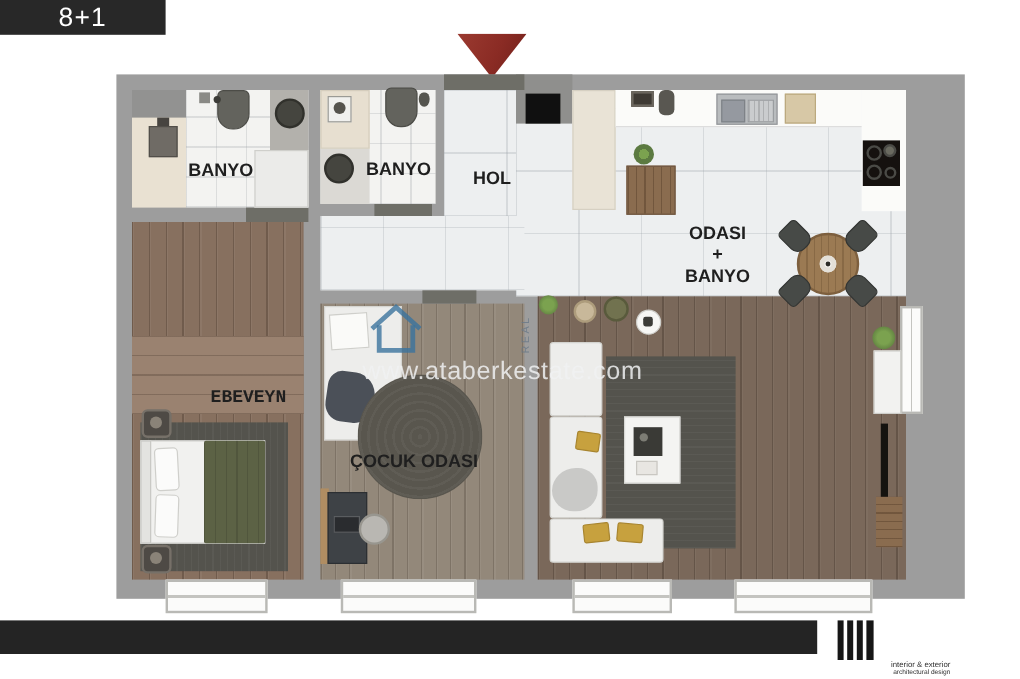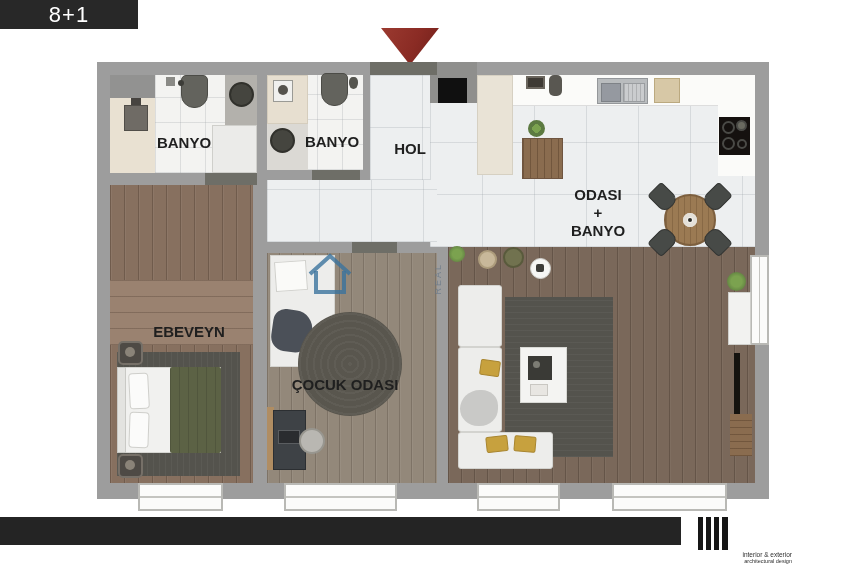--- a/index.html
+++ b/index.html
@@ -8,21 +8,21 @@
   .abs{position:absolute;}
 
   
   .badge{left:0;top:12;width:138px;height:29px;background:#282828;color:#fff;
          font-size:22px;line-height:29px;text-align:center;letter-spacing:1px;}
   .arrow{left:381px;top:28px;width:58px;height:37px;
          background:linear-gradient(115deg,#9b3a30 0%,#8a2b24 55%,#6f1f1a 100%);
          clip-path:polygon(0 0,100% 0,50% 100%);}
 
   
-  .plan{left:97px;top:62px;width:672px;height:437px;background:#9d9d9d;}
+  .plan{left:97px;top:62px;width:672px;height:437px;background:#9d9d9d;padding-left:35px;}
 
   
   .f-utility{left:13px;top:13px;width:45px;height:98px;background:#e9e1d2;}
   .f-utilcounter{left:13px;top:13px;width:45px;height:23px;background:#929291;}
   .f-banyo1{left:58px;top:13px;width:102px;height:98px;background:#f3f3f1;
     background-image:repeating-linear-gradient(0deg,rgba(150,155,160,.25) 0 1px,transparent 1px 25px),
                      repeating-linear-gradient(90deg,rgba(150,155,160,.25) 0 1px,transparent 1px 25px);}
   .f-banyo2{left:170px;top:13px;width:96px;height:95px;background:#f3f3f1;
     background-image:repeating-linear-gradient(0deg,rgba(150,155,160,.25) 0 1px,transparent 1px 25px),
                      repeating-linear-gradient(90deg,rgba(150,155,160,.25) 0 1px,transparent 1px 25px);}
@@ -154,21 +154,21 @@
   .laptop{left:181px;top:368px;width:22px;height:14px;background:#2a2c2f;border:1px solid #5a5d60;box-sizing:border-box;}
   .chairC{left:202px;top:366px;width:26px;height:26px;background:#b9b7b2;border:2px solid #98968f;border-radius:50%;box-sizing:border-box;}
   .shelfC{left:170px;top:345px;width:7px;height:63px;background:#b08d62;}
 
   
   .rlabel{color:#1f1f1f;font-weight:bold;font-size:15px;text-align:center;line-height:17px;}
   .lb1{left:42px;top:72px;width:90px;}
   .lb2{left:190px;top:71px;width:90px;}
   .lhol{left:268px;top:78px;width:90px;}
   .lsalon{left:451px;top:124px;width:100px;line-height:18px;}
-  .lebev{left:22px;top:258px;width:140px;line-height:24px;}
+  .lebev{left:40px;top:258px;width:140px;line-height:24px;font-family:Liberation Mono, monospace;}
   .lcocuk{left:173px;top:314px;width:150px;}
 
   
   .wm{left:300px;top:246px;width:290px;height:86px;}
   .wm-house{left:6px;top:4px;width:48px;height:48px;}
   .wm-brand{left:14px;top:14px;font-weight:bold;font-size:30px;letter-spacing:0px;color:rgba(59,115,158,.8);}
   .wm-real{left:133px;top:17px;font-size:9px;letter-spacing:2px;color:rgba(105,120,135,.8);
            writing-mode:vertical-rl;transform:rotate(180deg);}
   .wm-brand2{left:146px;top:14px;font-weight:bold;font-size:30px;color:rgba(243,244,245,.78);}
   .wm-url{left:2px;top:52px;font-size:21px;letter-spacing:.5px;color:rgba(240,241,242,.85);}
@@ -304,20 +304,21 @@
     </div>
     <div class="abs rlabel lcocuk">ÇOCUK ODASI</div>
   </div>
 
   <div class="abs wm">
     <svg class="abs wm-house" viewBox="0 0 48 48">
       <path d="M4 24 L24 6 L44 24" fill="none" stroke="rgba(59,115,158,.8)" stroke-width="4"></path>
       <path d="M10 21 L10 42 L38 42 L38 21" fill="none" stroke="rgba(59,115,158,.8)" stroke-width="4"></path>
     </svg>
     <div class="abs wm-real">REAL</div>
+    <div class="abs wm-url">www.ataberkestate.com</div>
   </div>
 
   <div class="abs fbar"></div>
   <div class="abs cmlogo">
     <div class="abs cmbar cb1"></div>
     <div class="abs cmbar cb2"></div>
     <div class="abs cmbar cb3"></div>
     <div class="abs cmbar cb4"></div>
     <div class="abs tagl tg1">interior &amp; exterior</div>
     <div class="abs tagl tg2">architectural design</div>

